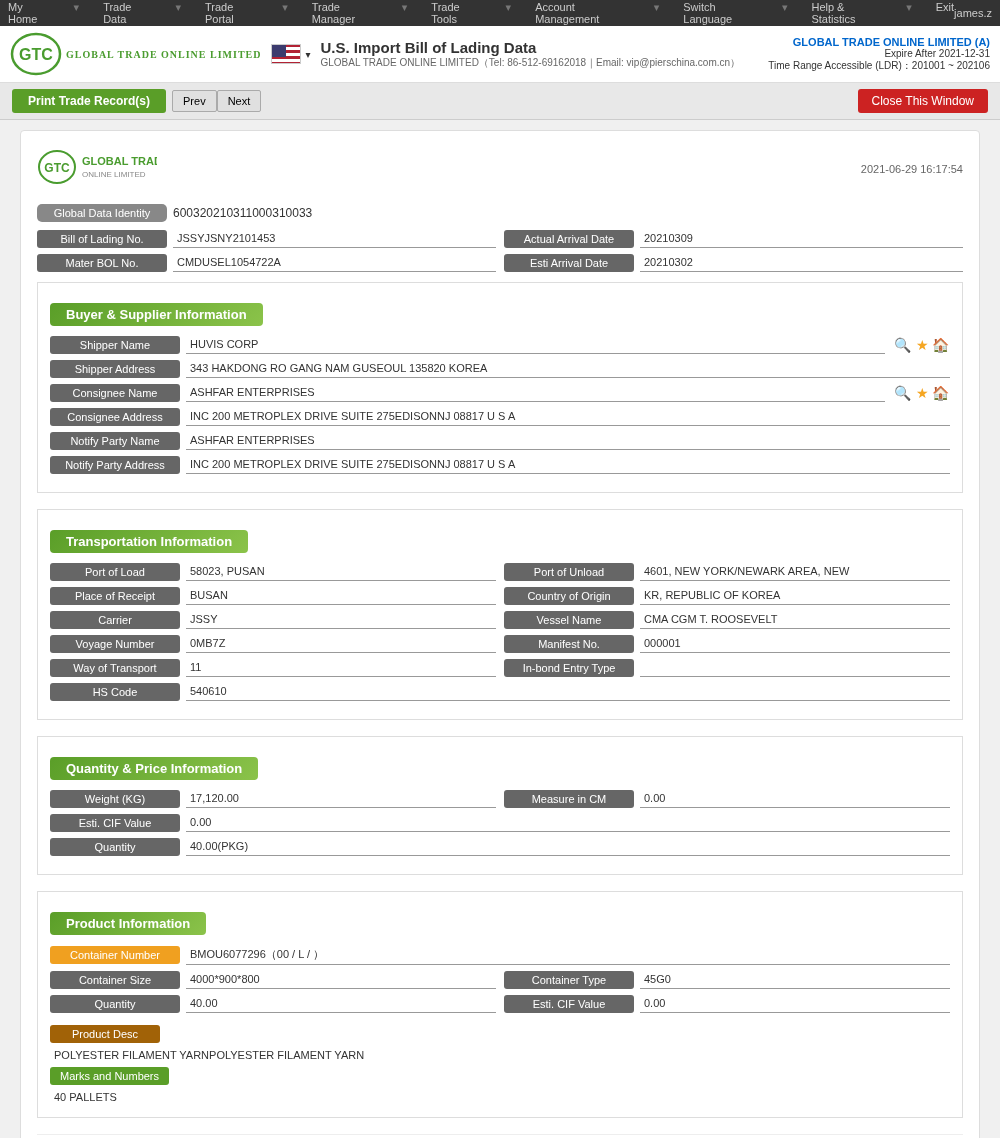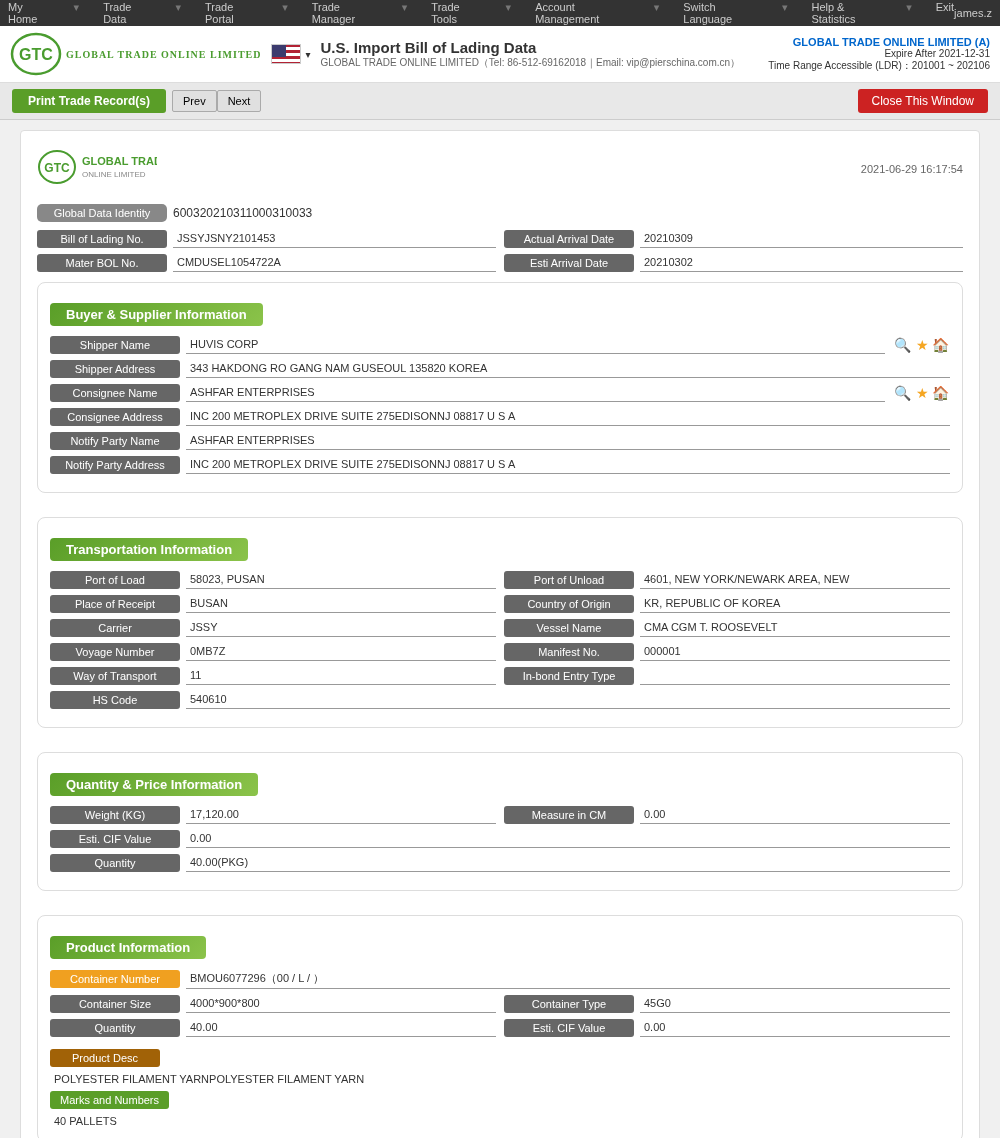--- a/index.html
+++ b/index.html
@@ -35,21 +35,21 @@
     .field-label { background: #666; color: #fff; padding: 3px 8px; border-radius: 3px; font-size: 11px; min-width: 130px; text-align: center; white-space: nowrap; }
     .field-label.orange { background: #f0a020; }
     .field-value { border-bottom: 1px solid #999; flex: 1; padding: 2px 4px; font-size: 11px; min-height: 18px; }
     .field-icons { display: flex; gap: 4px; margin-left: 4px; }
     .icon-btn { cursor: pointer; font-size: 14px; }
 
     
     .section-header { display: inline-block; background: linear-gradient(135deg, #5a9e28, #8bc34a); color: #fff; padding: 4px 16px; border-radius: 4px; font-size: 13px; font-weight: bold; margin-bottom: 10px; margin-top: 8px; }
 
     
-    .section-box { border: 1px solid #ddd; border-radius: 8px; padding: 12px; margin-bottom: 24px; background: #fff; }
+    .section-box { border: 1px solid #ddd; border-radius: 0; padding: 12px; margin-bottom: 16px; background: #fff; }
 
     
     .two-col { display: flex; gap: 8px; }
     .two-col .field-group { flex: 1; display: flex; align-items: center; gap: 6px; }
 
     
     .gdi-row { display: flex; align-items: center; gap: 6px; margin-bottom: 8px; }
     .gdi-label { background: #888; color: #fff; padding: 3px 8px; border-radius: 5px; font-size: 11px; min-width: 130px; text-align: center; }
     .gdi-value { font-size: 12px; color: #333; }
 

